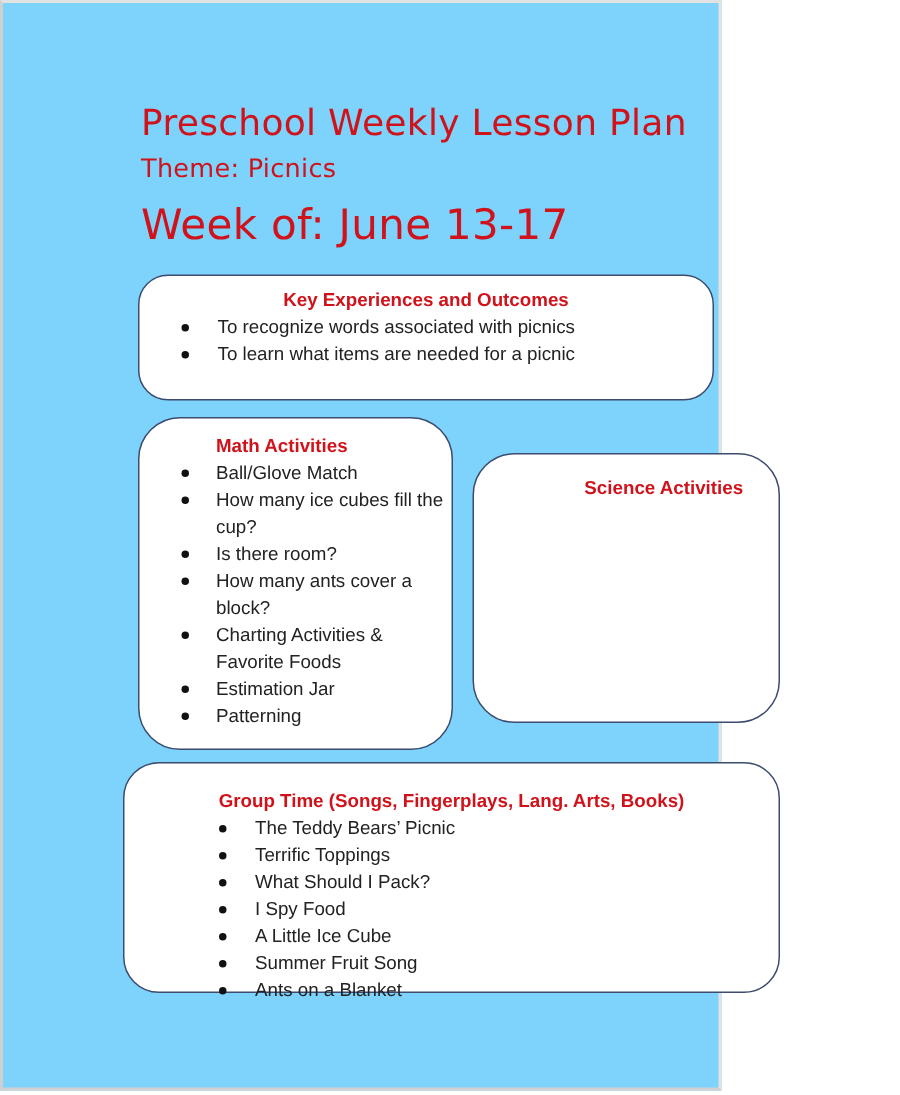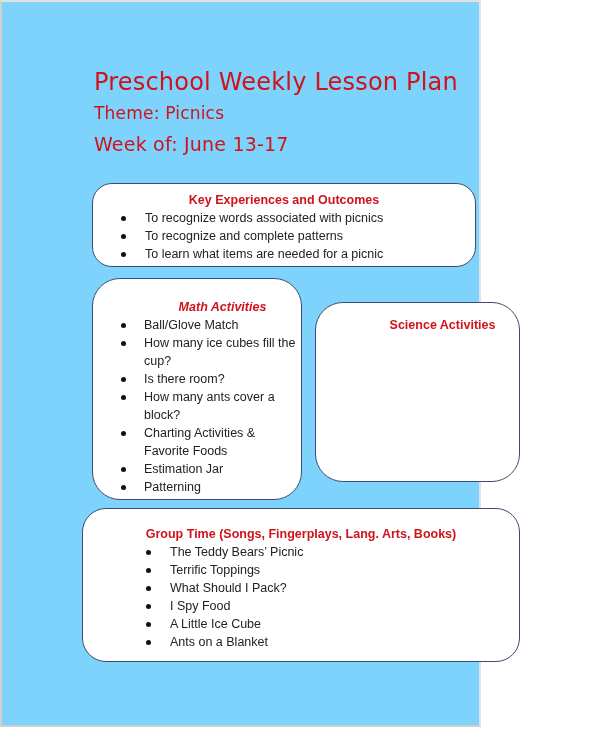--- a/index.html
+++ b/index.html
@@ -1,32 +1,32 @@
 <!DOCTYPE html>
 <html><head>
 <meta charset="utf-8">
 <style>
   html, body { margin:0; padding:0; background:#ffffff; }
   body { width:600px; height:730px; position:relative; overflow:hidden; font-family:"Liberation Sans", sans-serif; }
   .page { position:absolute; left:0; top:0; width:481px; height:727px; border-left:2px solid #d0d0d0; border-bottom:2px solid #d0d0d0; border-right:2px solid #e2e2e2; border-top:2px solid #e2e2e2; box-sizing:border-box; background:#7dd3fc; }
   .title { position:absolute; left:92px; color:#d0121b; font-family:"DejaVu Sans", sans-serif; white-space:nowrap; letter-spacing:0.2px; }
   .t1 { top:66px; font-size:24px; }
   .t2 { top:101px; font-size:17px; }
-  .t3 { top:131px; font-size:19px; }
+  .t3 { top:131px; font-size:28px; }
   .box { position:absolute; border:1.5px solid #3c4b6e; box-sizing:border-box; background:#fff; }
   .box h3 { margin:0; color:#d0121b; font-size:12.5px; font-weight:bold; text-align:center; font-family:"Liberation Sans", sans-serif; }
   .box ul { list-style:none; margin:0; padding:0; }
   .box li { position:relative; font-size:12.5px; color:#222; line-height:18px; }
   .box li .bullet { position:absolute; width:5px; height:5px; border-radius:50%; background:#111; top:7px; }
   .b1 { left:90px; top:181px; width:384px; height:84px; border-radius:20px; }
   .b1 h3 { margin-top:9px; margin-bottom:2px; }
   .b1 li { padding-left:52px; }
   .b1 li .bullet { left:28px; }
   .b2 { left:90px; top:276px; width:210px; height:222px; border-radius:28px; }
-  .b2 h3 { text-align:center; padding-left:51px; margin-top:21px; margin-bottom:2px;font-style:italic; }
+  .b2 h3 { text-align:left; padding-left:51px; margin-top:11px; margin-bottom:2px; }
   .b2 li { padding-left:51px; }
   .b2 li .bullet { left:28px; }
   .b3 { left:313px; top:300px; width:205px; height:180px; border-radius:28px; }
   .b3 h3 { text-align:center; padding-left:50px; margin-top:15px; margin-bottom:2px; }
   .b3 li { padding-left:50px; }
   .b3 li .bullet { left:28px; }
   .b4 { left:80px; top:506px; width:438px; height:154px; border-radius:24px; }
   .b4 h3 { margin-top:18px; margin-bottom:2px; }
   .b4 li { padding-left:87px; }
   .b4 li .bullet { left:63px; }
@@ -36,21 +36,20 @@
 
 <div class="page">
   <div class="title t1">Preschool Weekly Lesson Plan</div>
   <div class="title t2">Theme: Picnics</div>
   <div class="title t3">Week of: June 13-17</div>
 
   <div class="box b1">
     <h3>Key Experiences and Outcomes</h3>
     <ul>
       <li><span class="bullet"></span><span>To recognize words associated with picnics</span></li>
-      <li><span class="bullet"></span><span>To recognize and complete patterns</span></li>
       <li><span class="bullet"></span><span>To learn what items are needed for a picnic</span></li>
     </ul>
   </div>
 
   <div class="box b2">
     <h3>Math Activities</h3>
     <ul>
       <li><span class="bullet"></span><span>Ball/Glove Match</span></li>
       <li><span class="bullet"></span><span>How many ice cubes fill the cup?</span></li>
       <li><span class="bullet"></span><span>Is there room?</span></li>
@@ -66,16 +65,17 @@
   </div>
 
   <div class="box b4">
     <h3>Group Time (Songs, Fingerplays, Lang. Arts, Books)</h3>
     <ul>
       <li><span class="bullet"></span><span>The  Teddy Bears’ Picnic</span></li>
       <li><span class="bullet"></span><span>Terrific Toppings</span></li>
       <li><span class="bullet"></span><span>What Should I Pack?</span></li>
       <li><span class="bullet"></span><span>I Spy Food</span></li>
       <li><span class="bullet"></span><span>A Little Ice Cube</span></li>
+      <li><span class="bullet"></span><span>Summer Fruit Song</span></li>
       <li><span class="bullet"></span><span>Ants on a Blanket</span></li>
     </ul>
   </div>
 </div>
 
 </body></html>

